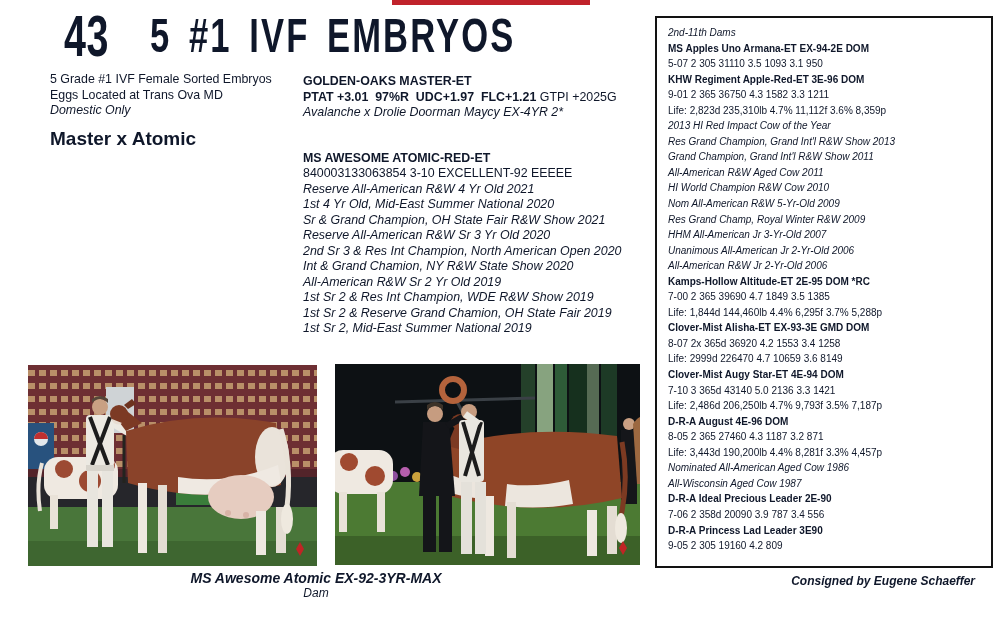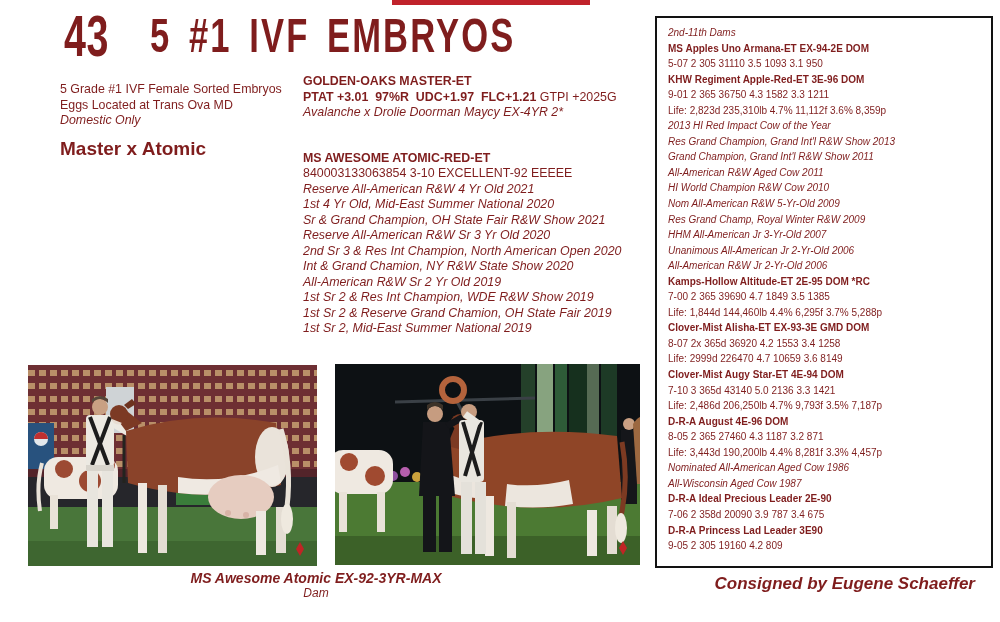--- a/index.html
+++ b/index.html
@@ -1,56 +1,56 @@
 <!DOCTYPE html>
 <html><head>
 <meta charset="utf-8">
 <style>
   html,body{margin:0;padding:0;background:#fff;}
   .page{position:relative;width:1000px;height:622px;background:#ffffff;
-        font-family:"Liberation Sans",sans-serif;color:#7f1d1d;overflow:hidden;}
+        font-family:"Liberation Sans",sans-serif;color:#0f172a;overflow:hidden;}
 
   
   .top-bar{position:absolute;left:392px;top:0;width:198px;height:5px;}
 
   
   .lot-number{position:absolute;left:64px;top:2px;font-size:58px;font-weight:700;
               transform:scaleX(.68);transform-origin:left top;letter-spacing:1px;}
   .lot-title{position:absolute;left:150px;top:8px;font-size:48px;font-weight:700;
              transform:scaleX(.72);transform-origin:left top;letter-spacing:3px;
              word-spacing:8px;white-space:nowrap;}
 
   
   .ln{font-size:12.4px;line-height:15.5px;}
   .bold{font-weight:700;}
   .italic{font-style:italic;}
   .normal{font-weight:400;font-style:normal;}
   .prewrap{white-space:pre-wrap;}
 
-  .col-left{position:absolute;left:50px;top:82px;width:245px;margin-left:10px;}
+  .col-left{position:absolute;left:50px;top:72px;width:245px;}
   .mating{margin-top:9px;font-size:19px;font-weight:700;}
 
   .col-mid{position:absolute;left:303px;top:74px;width:350px;}
   .block-gap{margin-top:30px;}
 
   .dams-box{position:absolute;left:655px;top:16px;width:338px;height:552px;
             box-sizing:border-box;border:2px solid #121212;padding:7px 8px 0 11px;}
   .dams-box .ln{font-size:10px;line-height:15.55px;white-space:nowrap;}
 
   .photo{position:absolute;overflow:hidden;background:#222;}
   .photo svg{display:block;width:100%;height:100%;}
   .photo-1{left:28px;top:365px;width:289px;height:201px;}
   .photo-2{left:335px;top:364px;width:305px;height:201px;}
 
   .caption{position:absolute;left:118px;top:570px;width:396px;text-align:center;}
   .caption .name{font-size:14px;font-weight:700;font-style:italic;}
   .caption .role{font-size:12px;font-style:italic;}
 
   .consigned{position:absolute;left:655px;top:574px;width:320px;text-align:right;
-             font-size:17px;font-weight:700;font-style:italic;}
+             font-size:12px;font-weight:700;font-style:italic;}
 </style>
 </head>
 <body>
 
 <div class="page">
 
   <div class="top-bar" style="background:#c0222b;"></div>
 
   <div class="lot-number">43</div>
   <div class="lot-title">5 #1 IVF EMBRYOS</div>
@@ -112,21 +112,21 @@
       <div class="ln normal">Life: 2999d 226470 4.7 10659 3.6 8149</div>
       <div class="ln bold">Clover-Mist Augy Star-ET 4E-94 DOM</div>
       <div class="ln normal">7-10 3 365d 43140 5.0 2136 3.3 1421</div>
       <div class="ln normal">Life: 2,486d 206,250lb 4.7% 9,793f 3.5% 7,187p</div>
       <div class="ln bold">D-R-A August 4E-96 DOM</div>
       <div class="ln normal">8-05 2 365 27460 4.3 1187 3.2 871</div>
       <div class="ln normal">Life: 3,443d 190,200lb 4.4% 8,281f 3.3% 4,457p</div>
       <div class="ln italic">Nominated All-American Aged Cow 1986</div>
       <div class="ln italic">All-Wisconsin Aged Cow 1987</div>
       <div class="ln bold">D-R-A Ideal Precious Leader 2E-90</div>
-      <div class="ln normal">7-06 2 358d 20090 3.9 787 3.4 675</div>
+      <div class="ln normal">7-06 2 358d 20090 3.9 787 3.4 556</div>
       <div class="ln bold">D-R-A Princess Lad Leader 3E90</div>
       <div class="ln normal">9-05 2 305 19160 4.2 809</div>
     </div>
 
   <div class="photo photo-1">
     <svg viewBox="0 0 289 201" preserveAspectRatio="none">
       <rect width="289" height="112" fill="#6e2f33"></rect>
       <g stroke="#b98f68" stroke-width="6" stroke-dasharray="7 4">
         <line x1="0" y1="8" x2="289" y2="8"></line>
         <line x1="0" y1="21" x2="289" y2="21"></line>

